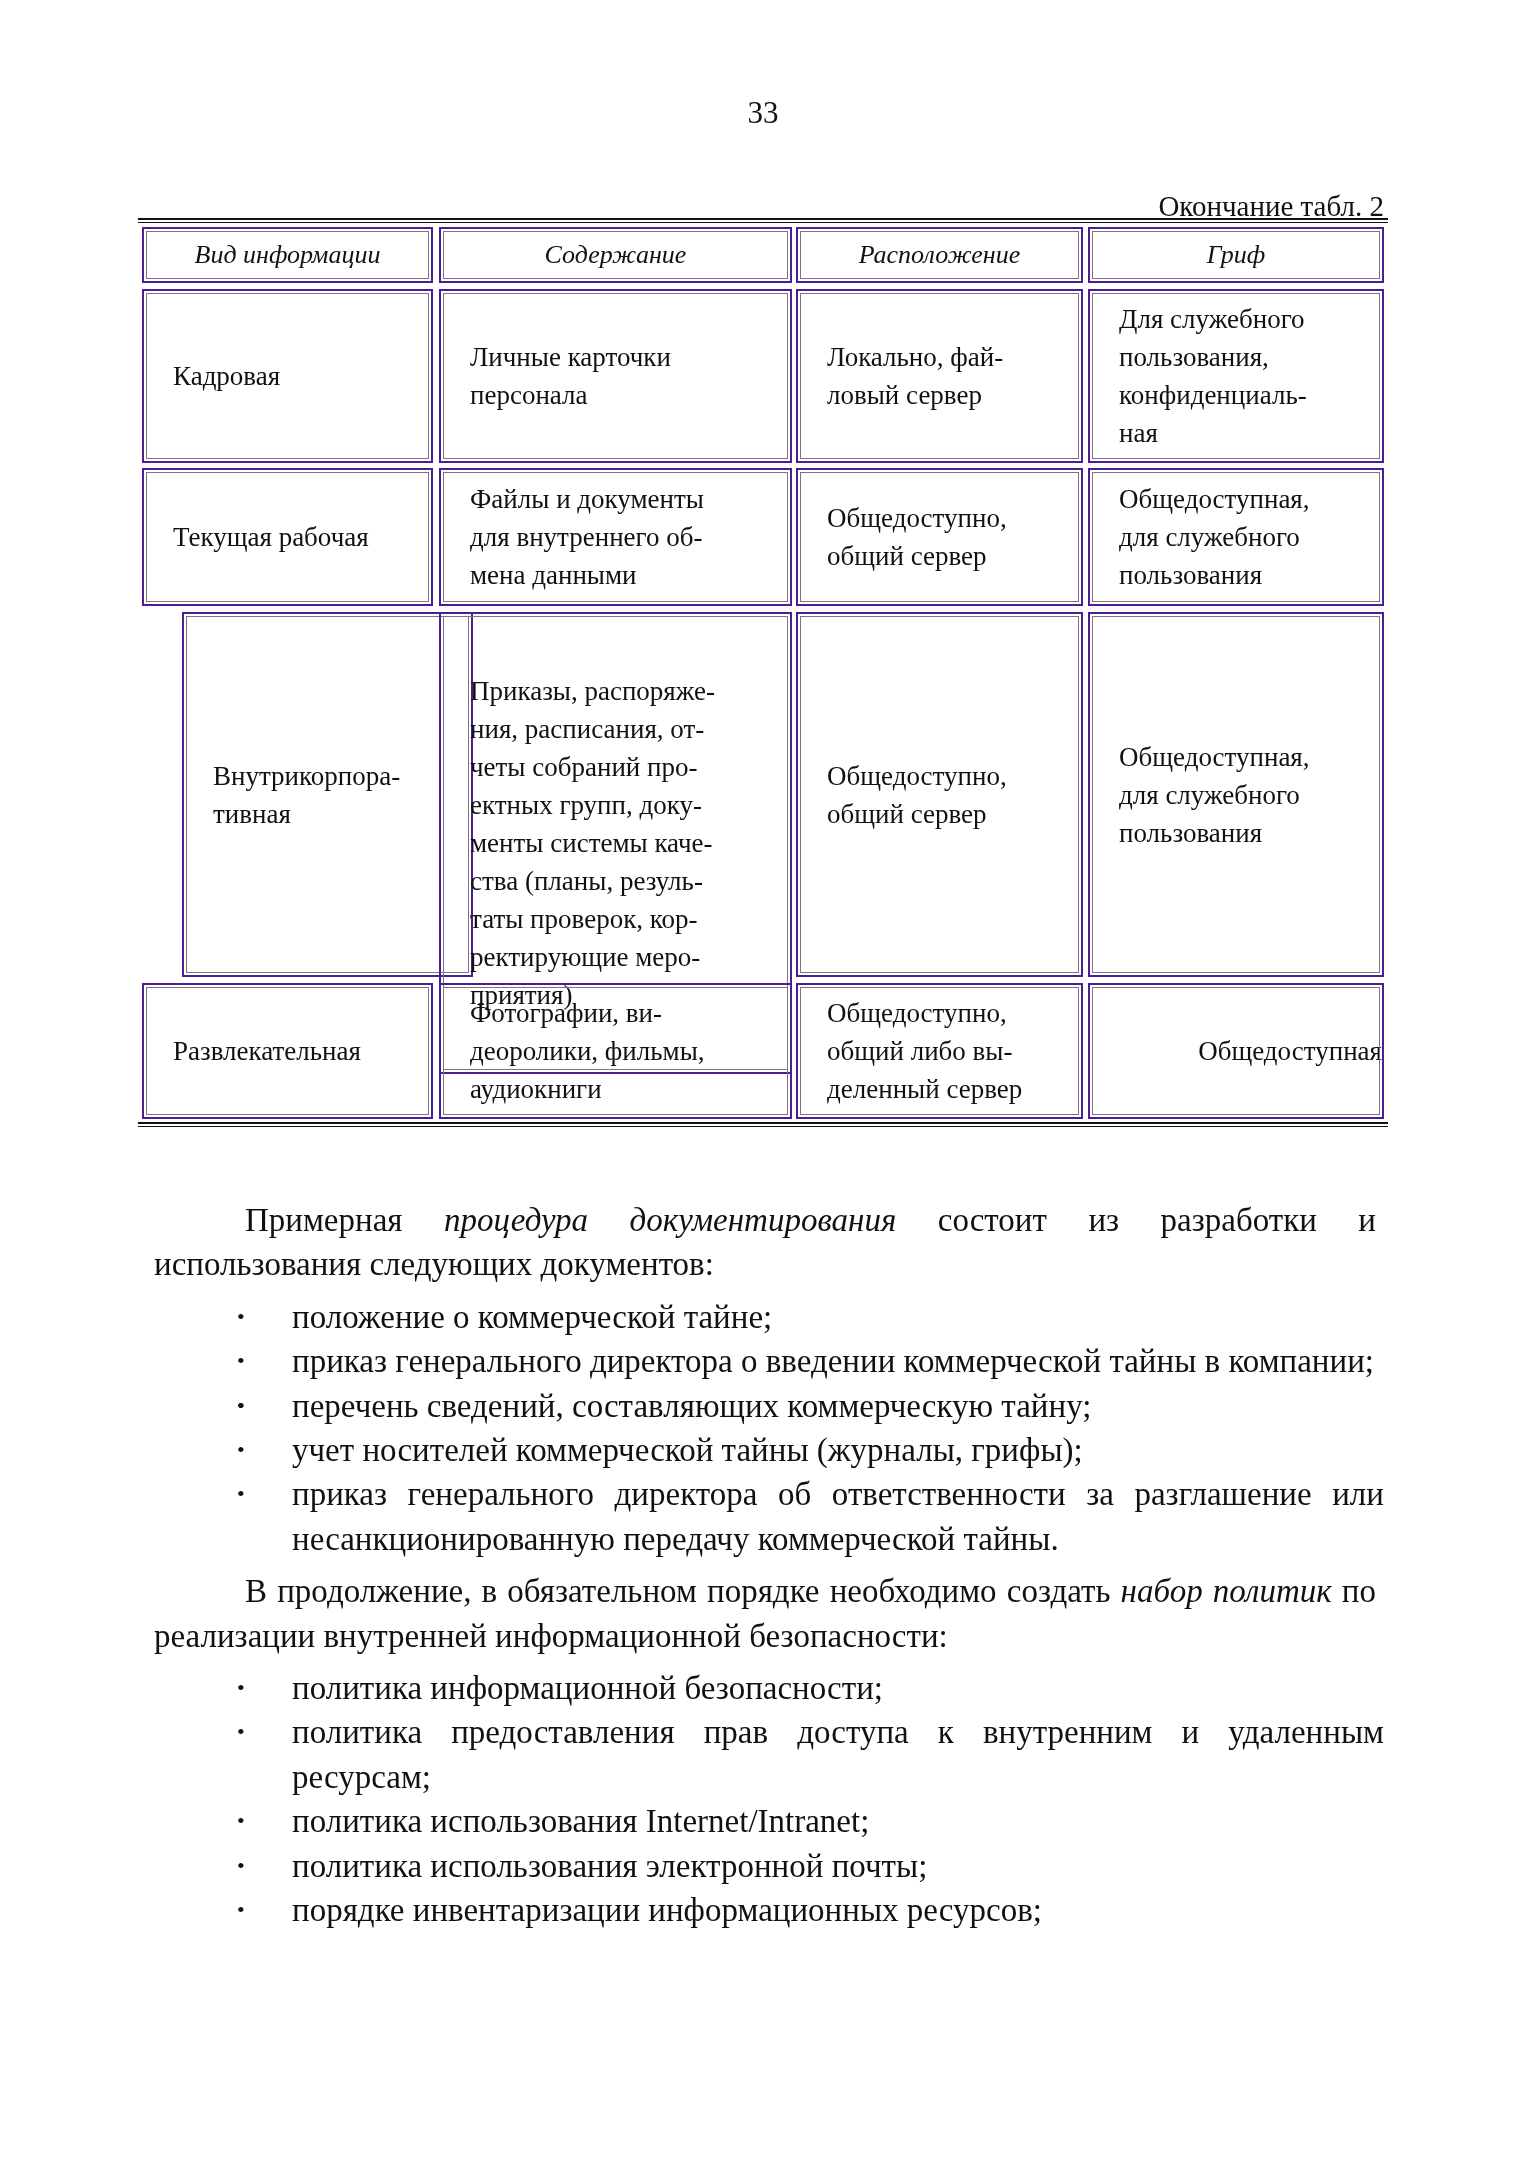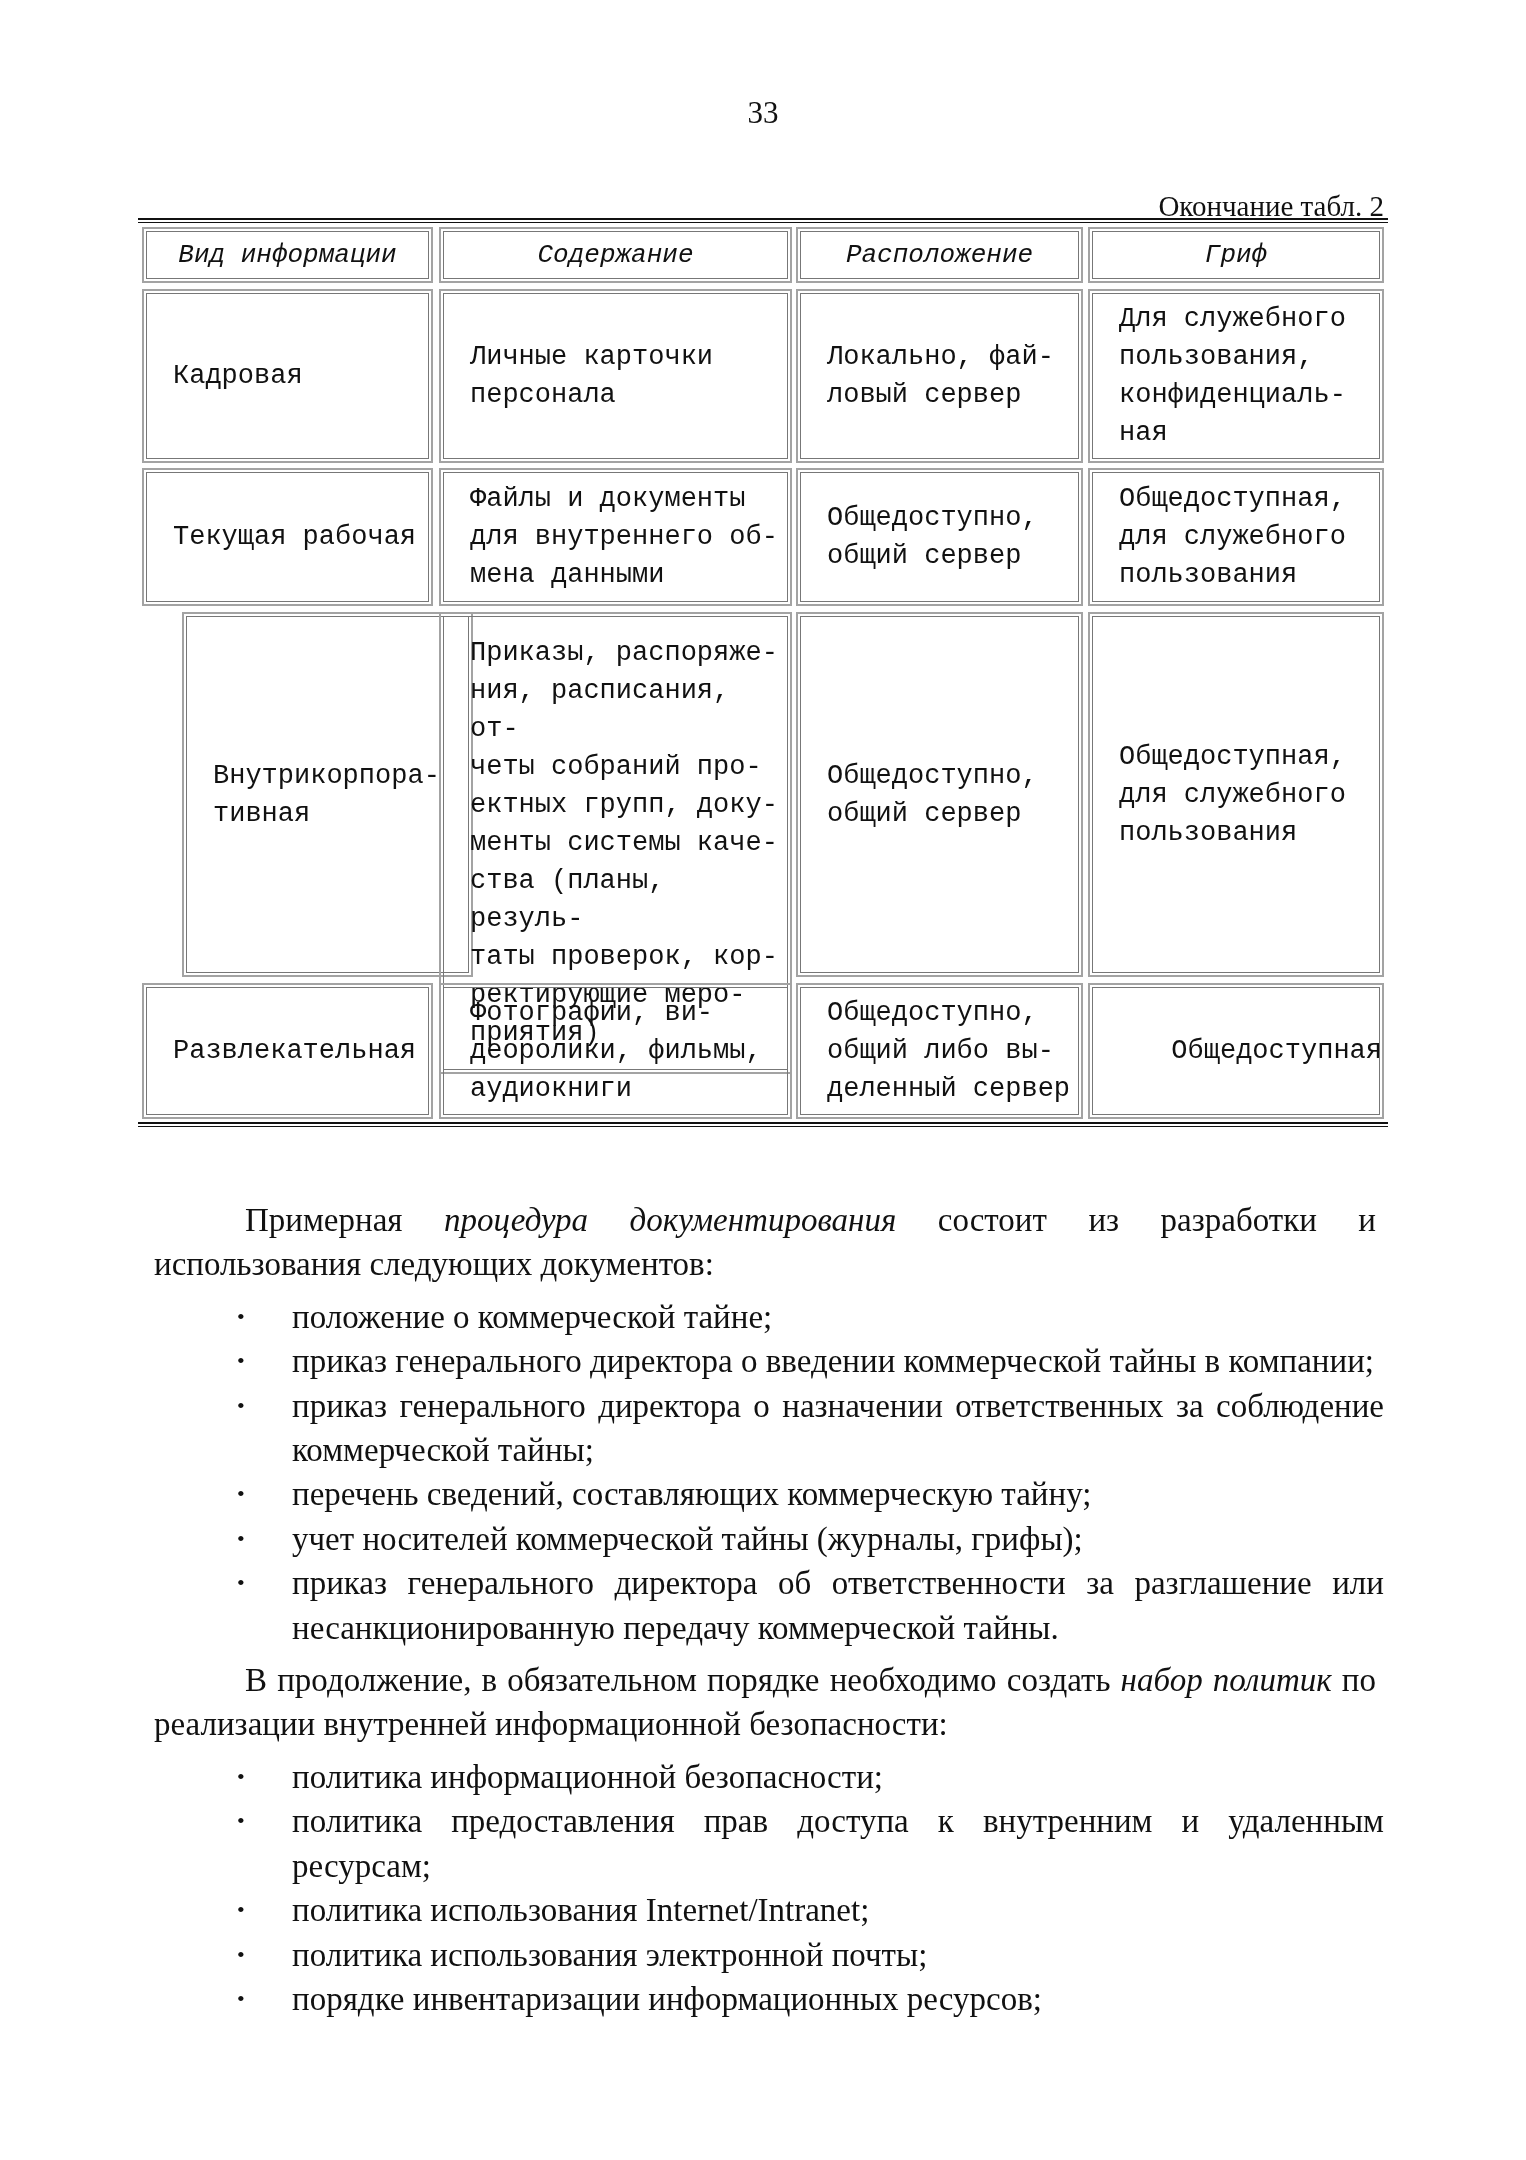--- a/index.html
+++ b/index.html
@@ -19,23 +19,23 @@
     position: absolute; left: 138px; width: 1250px; height: 0;
     border-top: 2px solid #111; 
   }
   .rule.top { top: 218px; }
   .rule.top2 { top: 222px; border-top-width: 1px; }
   .rule.bottom { top: 1122px; }
   .rule.bottom2 { top: 1126px; border-top-width: 1px; }
 
   .cell {
     position: absolute; box-sizing: border-box;
-    border: 2px solid #a3a3a3; outline: 1px solid #777; outline-offset: -5px;
+    border: 2px solid #4c1d95; outline: 1px solid #777; outline-offset: -5px;
     display: flex; align-items: center;
-    font-size: 27px; line-height: 38px; font-family: Liberation Mono, monospace;
+    font-size: 27px; line-height: 38px;
   }
   .cell .txt { padding-left: 29px; padding-right: 10px; white-space: pre-line; }
   .cell.center { justify-content: center; }
   .cell.center .txt { padding-left: 0; padding-right: 0; text-align: center; }
   .cell.head { font-style: italic; font-size: 26px; justify-content: center; }
   .cell.head .txt { padding: 0; text-align: center; }
 
   .body-text {
     position: absolute; left: 146px; width: 1238px; top: 1190px;
     font-size: 33px; line-height: 44.4px;
@@ -161,21 +161,21 @@
 </div>
 
 <div class="rule bottom"></div>
 <div class="rule bottom2"></div>
 
 <div class="body-text">
   <p class="para"><span>Примерная </span><em>процедура документирования</em><span> состоит из разработки и использования следующих документов:</span></p>
   <ul class="bullets">
     <li><span class="bullet-icon"></span><span>положение о коммерческой тайне;</span></li>
     <li><span class="bullet-icon"></span><span>приказ генерального директора о введении коммерческой тайны в компании;</span></li>
-    <li><span class="bullet-icon"></span><span>приказ генерального директора о назначении ответственных за соблюдение коммерческой тайны;</span></li>
+    <li><span class="bullet-icon"></span></li>
     <li><span class="bullet-icon"></span><span>перечень сведений, составляющих коммерческую тайну;</span></li>
     <li><span class="bullet-icon"></span><span>учет носителей коммерческой тайны (журналы, грифы);</span></li>
     <li><span class="bullet-icon"></span><span>приказ генерального директора об ответственности за разглашение или несанкционированную передачу коммерческой тайны.</span></li>
   </ul>
   <p class="para"><span>В продолжение, в обязательном порядке необходимо создать </span><em>набор политик</em><span> по реализации внутренней информационной безопасности:</span></p>
   <ul class="bullets">
     <li><span class="bullet-icon"></span><span>политика информационной безопасности;</span></li>
     <li><span class="bullet-icon"></span><span>политика предоставления прав доступа к внутренним и удаленным ресурсам;</span></li>
     <li><span class="bullet-icon"></span><span>политика использования Internet/Intranet;</span></li>
     <li><span class="bullet-icon"></span><span>политика использования электронной почты;</span></li>

